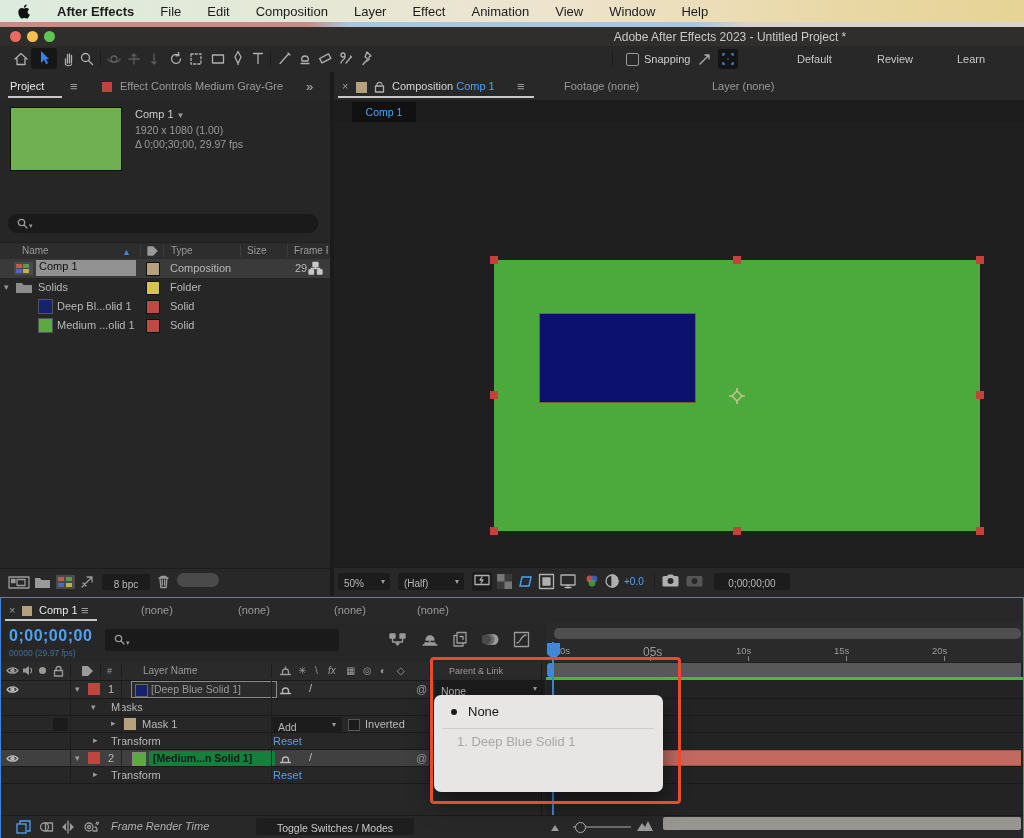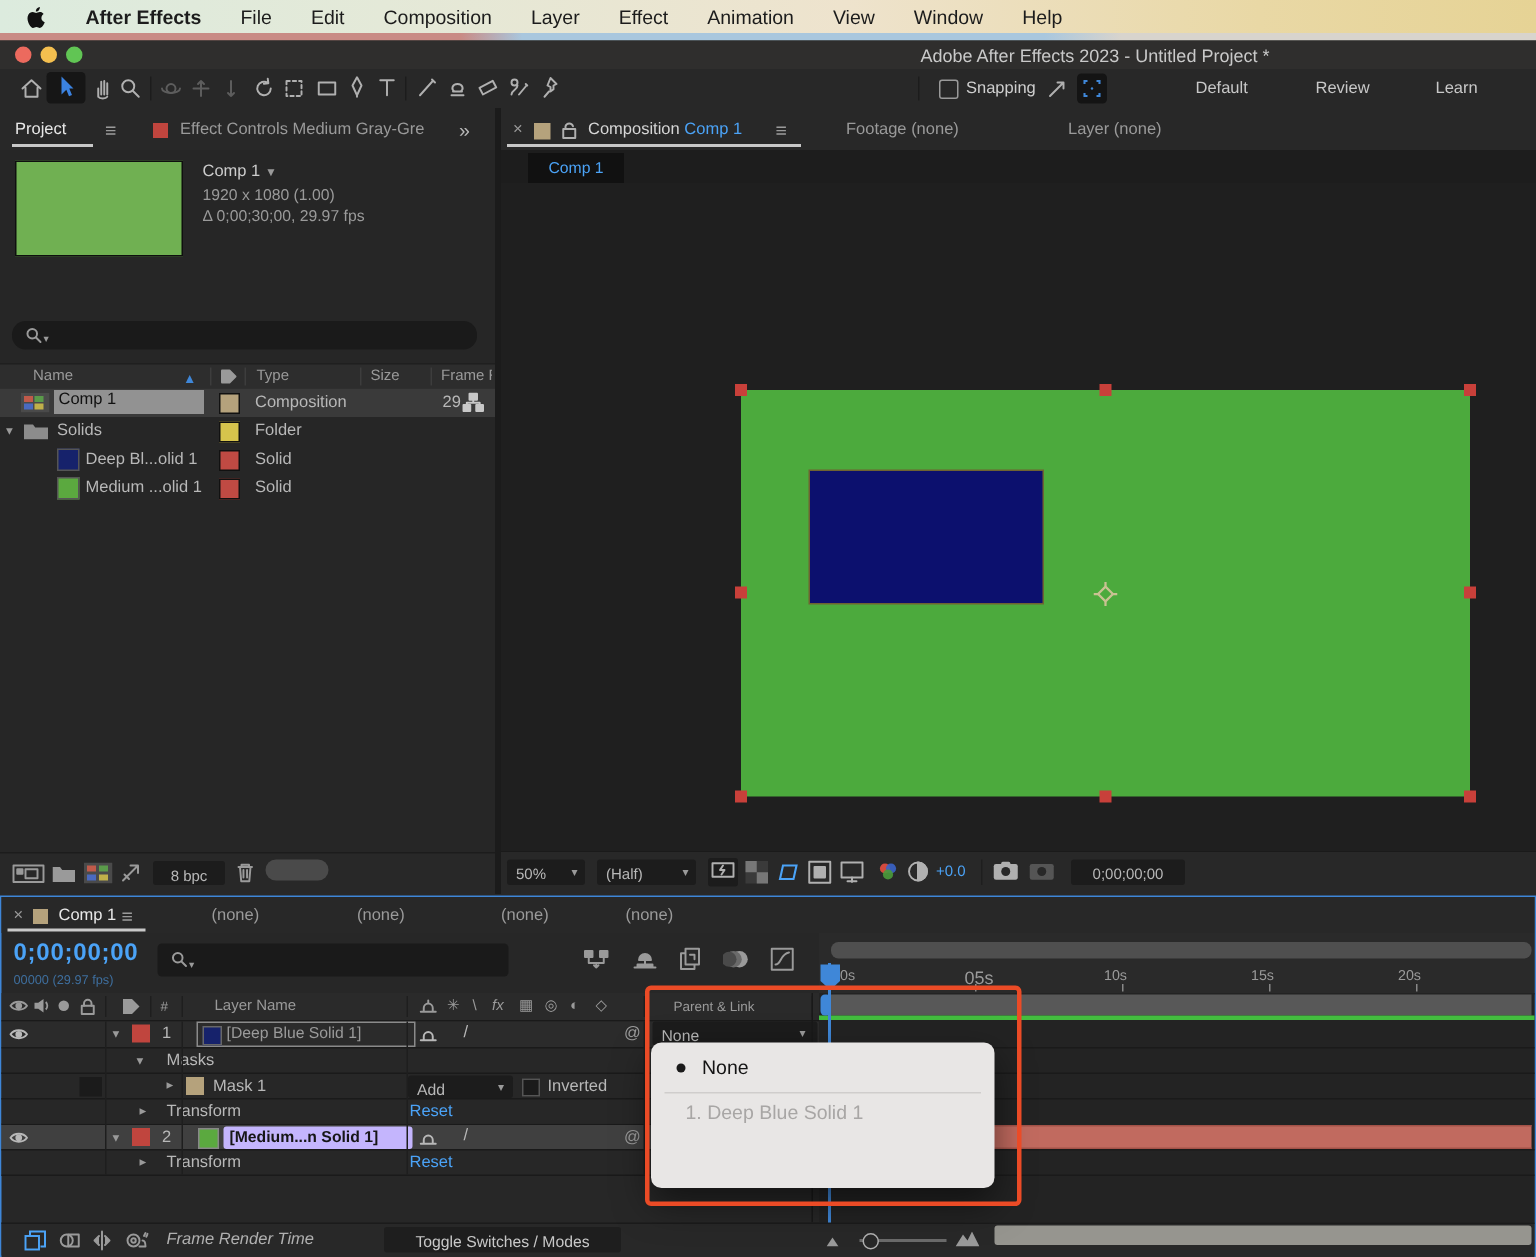--- a/index.html
+++ b/index.html
@@ -585,21 +585,21 @@
       <span class="abs" style="left:5px;top:3px;">
           <svg width="13" height="11" class="ico" style="stroke:#b8b8b8;">
             <path d="M1,5.5C3.5,2 9.5,2 12,5.5C9.5,9 3.5,9 1,5.5z"></path>
             <circle cx="6.5" cy="5.5" r="1.6" fill="#b8b8b8"></circle>
           </svg>
         </span>
       <span class="abs" style="left:74px;top:3px;color:#9a9a9a;font-size:9px;">▾</span>
       <span class="abs" style="left:87px;top:2px;width:12px;height:12px;background:#c0453e;"></span>
       <span class="abs txt" style="left:107px;top:2px;">2</span>
       <span class="abs" style="left:131px;top:1.5px;width:12px;height:12px;background:#5ba93f;border:1px solid #888;"></span>
-      <div class="abs" style="left:148px;top:0.5px;width:126px;height:15px;background:#c4b5fd;border-radius:2px;">
+      <div class="abs" style="left:148px;top:0.5px;width:126px;height:15px;background:#15803d;border-radius:2px;">
         <span style="color:#161616;font-size:10.5px;font-weight:bold;line-height:15px;padding-left:4px;white-space:nowrap;display:block;">[Medium...n Solid 1]</span>
       </div>
       <span class="abs" style="left:278px;top:3px;">
           <svg width="13" height="12" class="ico" style="stroke:#b8b8b8;">
             <path d="M1.5,9.5h10 M3.5,9.5V7a3,3 0 0 1 6,0v2.5"></path>
           </svg>
         </span>
       <span class="abs txt" style="left:308px;top:1px;font-size:11px;">/</span>
       <span class="abs txt dim" style="left:415px;top:2px;font-size:11px;">@</span>
     </div>

